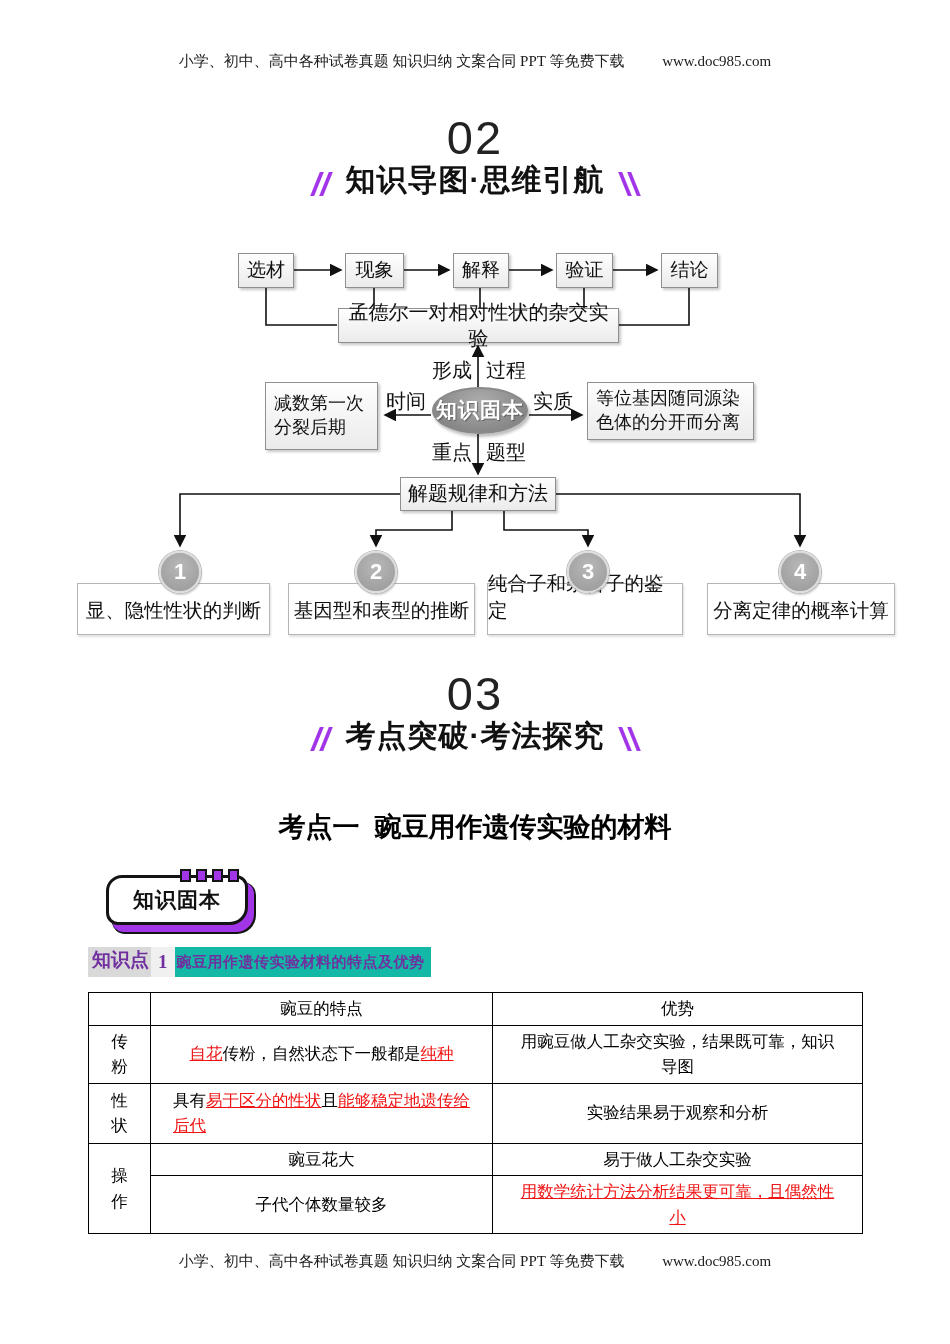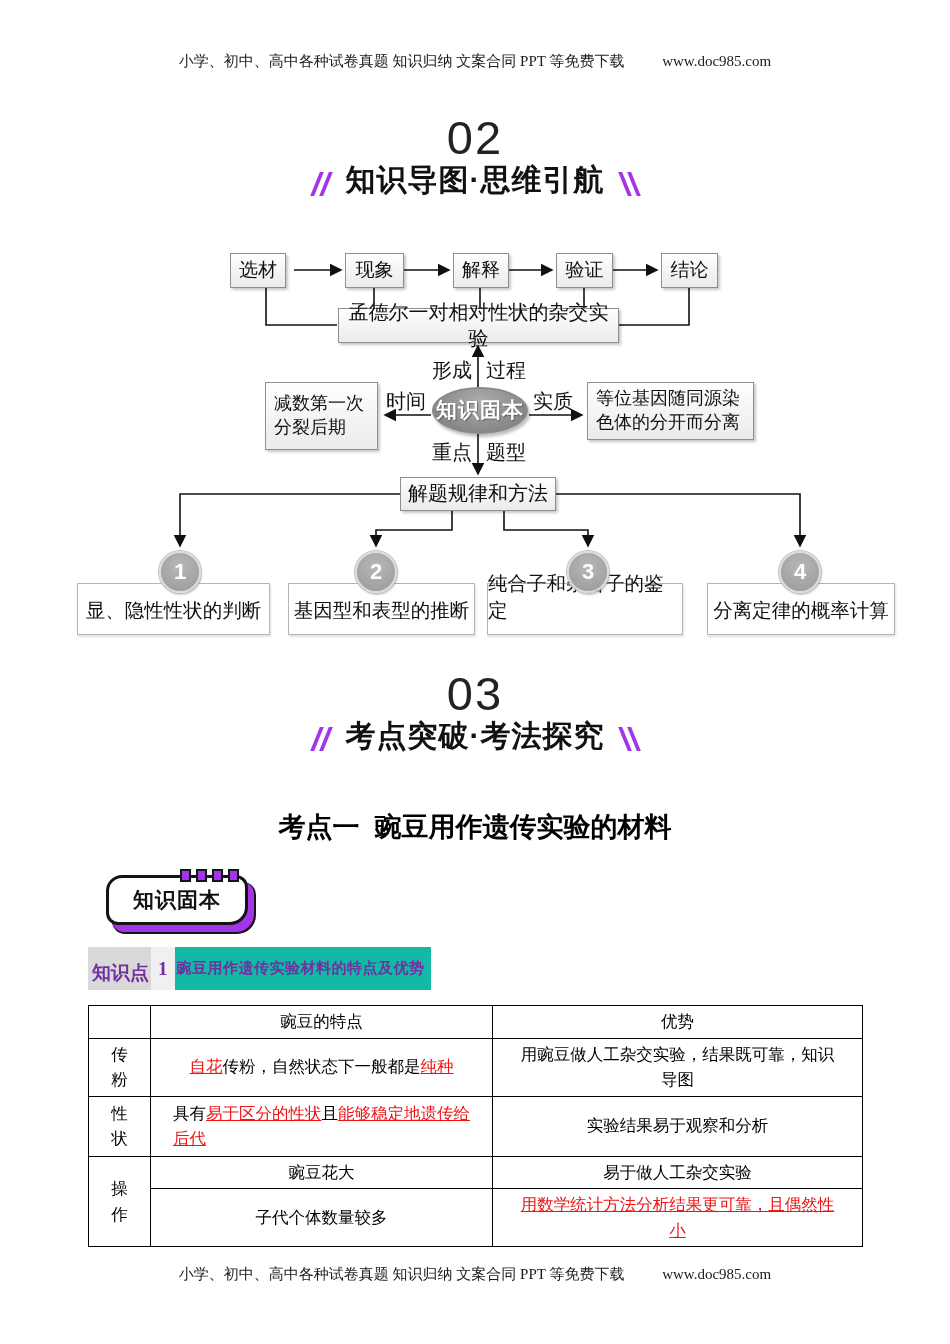--- a/index.html
+++ b/index.html
@@ -104,21 +104,21 @@
   #badge .label{font-size:21px;font-weight:800;color:#111;letter-spacing:1px;}
   #badge .sqs{position:absolute;top:-9px;right:6px;display:flex;gap:5px;}
   #badge .sqs i{
     width:11px;height:13px;background:var(--accent);
     border:2px solid #141414;display:block;
   }
   
   #kp{margin:22px 0 0 88px;font-weight:800;display:flex;align-items:stretch;}
   #kp .kp-prefix{
     background:#d9d9d9;color:var(--hpurple);font-size:19px;
-    padding:13px 2px 4px 4px;display:flex;align-items:center;text-align:center;
+    padding:0 2px 4px 4px;display:flex;align-items:center;text-align:center;
   }
   #kp .kp-num{
     background:#f0f0f0;color:var(--hpurple);
     font-family:"Liberation Serif",serif;font-size:19px;font-weight:700;
     padding:4px 7px;display:flex;align-items:center;
   }
   #kp .kp-title{
     background:#14b8a6;color:var(--hpurple);font-size:15px;
     padding:4px 6px 4px 2px;display:flex;align-items:center;letter-spacing:.5px;
   }
@@ -193,21 +193,21 @@
       <line x1="431" y1="175" x2="385" y2="175" marker-end="url(#arr)"></line>
       <line x1="529" y1="175" x2="582" y2="175" marker-end="url(#arr)"></line>
       <line x1="478" y1="194" x2="478" y2="234" marker-end="url(#arr)"></line>
       <polyline points="400,254 180,254 180,306" marker-end="url(#arr)"></polyline>
       <polyline points="556,254 800,254 800,306" marker-end="url(#arr)"></polyline>
       <polyline points="452,271 452,290 376,290 376,306" marker-end="url(#arr)"></polyline>
       <polyline points="504,271 504,290 588,290 588,306" marker-end="url(#arr)"></polyline>
     </g>
   </svg>
 
-  <div class="n-box" style="left:230px;top:13px;width:56px;height:35px;">选材</div>
+  <div class="n-box" style="left:238px;top:13px;width:56px;height:35px;">选材</div>
   <div class="n-box" style="left:345px;top:13px;width:59px;height:35px;">现象</div>
   <div class="n-box" style="left:453px;top:13px;width:56px;height:35px;">解释</div>
   <div class="n-box" style="left:556px;top:13px;width:57px;height:35px;">验证</div>
   <div class="n-box" style="left:661px;top:13px;width:57px;height:35px;">结论</div>
 
   <div class="n-box" style="left:338px;top:68px;width:281px;height:35px;font-size:20px;">孟德尔一对相对性状的杂交实验</div>
 
   <div class="e-lbl" style="left:414px;top:118px;width:58px;text-align:right;">形成</div>
   <div class="e-lbl" style="left:486px;top:118px;width:60px;">过程</div>
 

